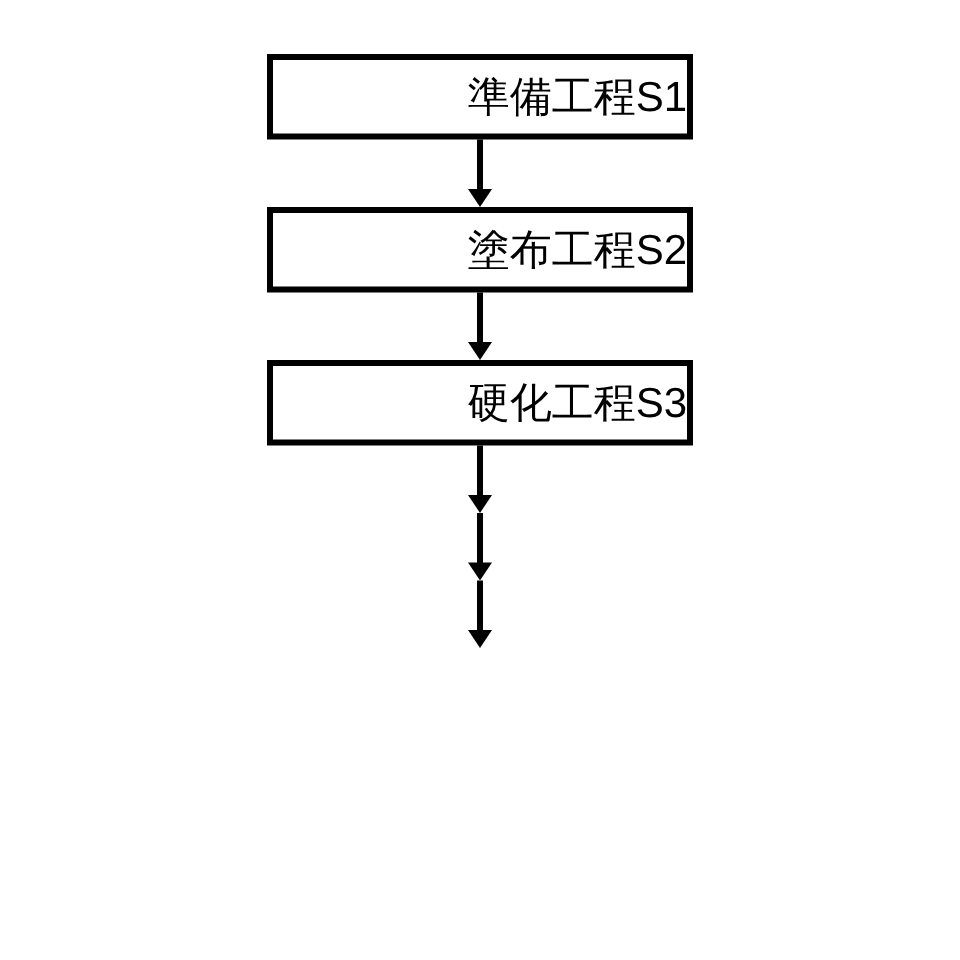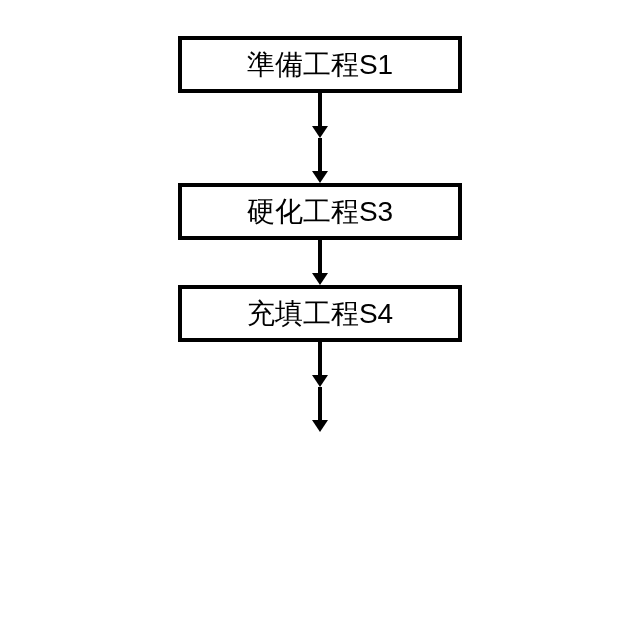--- a/index.html
+++ b/index.html
@@ -28,21 +28,21 @@
     position: relative;
   }
   .node-box {
     box-sizing: border-box;
     width: 284px;
     height: 57px;
     border: 4px solid #000000;
     background: #ffffff;
     display: flex;
     align-items: center;
-    justify-content: center;
+    justify-content: flex-end;
   }
   .node-label {
     font-size: 28px;
     line-height: 1;
     color: #000000;
     letter-spacing: 0px;
     white-space: nowrap;
     font-weight: 400;
   }
   .connector {
@@ -79,42 +79,42 @@
       <div class="node-box">
         <span class="node-label">準備工程S1</span>
       </div>
     </div>
 
     <div class="connector">
       <div class="connector-shaft"></div>
       <div class="connector-head"></div>
     </div>
 
+    <div class="node-row">
+      <div class="node-box">
+        <span class="node-label">塗布工程S2</span>
+      </div>
+    </div>
 
     <div class="connector">
       <div class="connector-shaft"></div>
       <div class="connector-head"></div>
     </div>
 
     <div class="node-row">
       <div class="node-box">
         <span class="node-label">硬化工程S3</span>
       </div>
     </div>
 
     <div class="connector">
       <div class="connector-shaft"></div>
       <div class="connector-head"></div>
     </div>
 
-    <div class="node-row">
-      <div class="node-box">
-        <span class="node-label">充填工程S4</span>
-      </div>
-    </div>
 
     <div class="connector">
       <div class="connector-shaft"></div>
       <div class="connector-head"></div>
     </div>
 
 
     <div class="connector">
       <div class="connector-shaft"></div>
       <div class="connector-head"></div>

